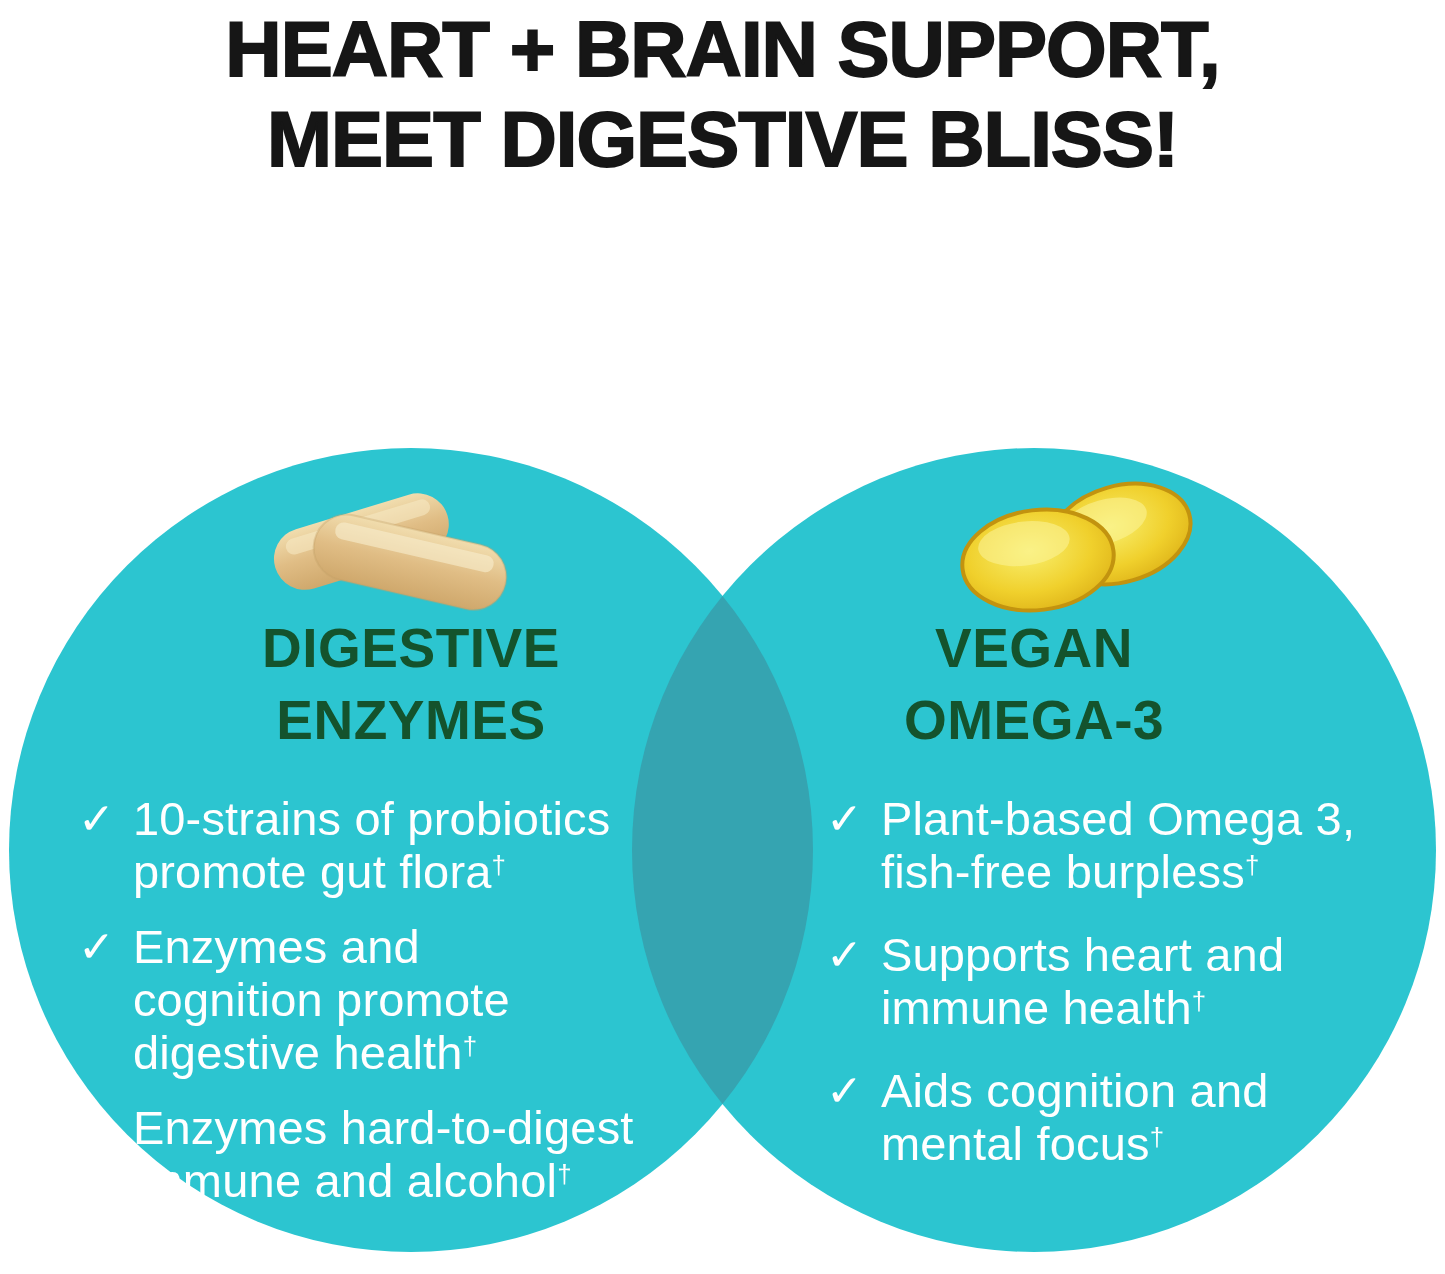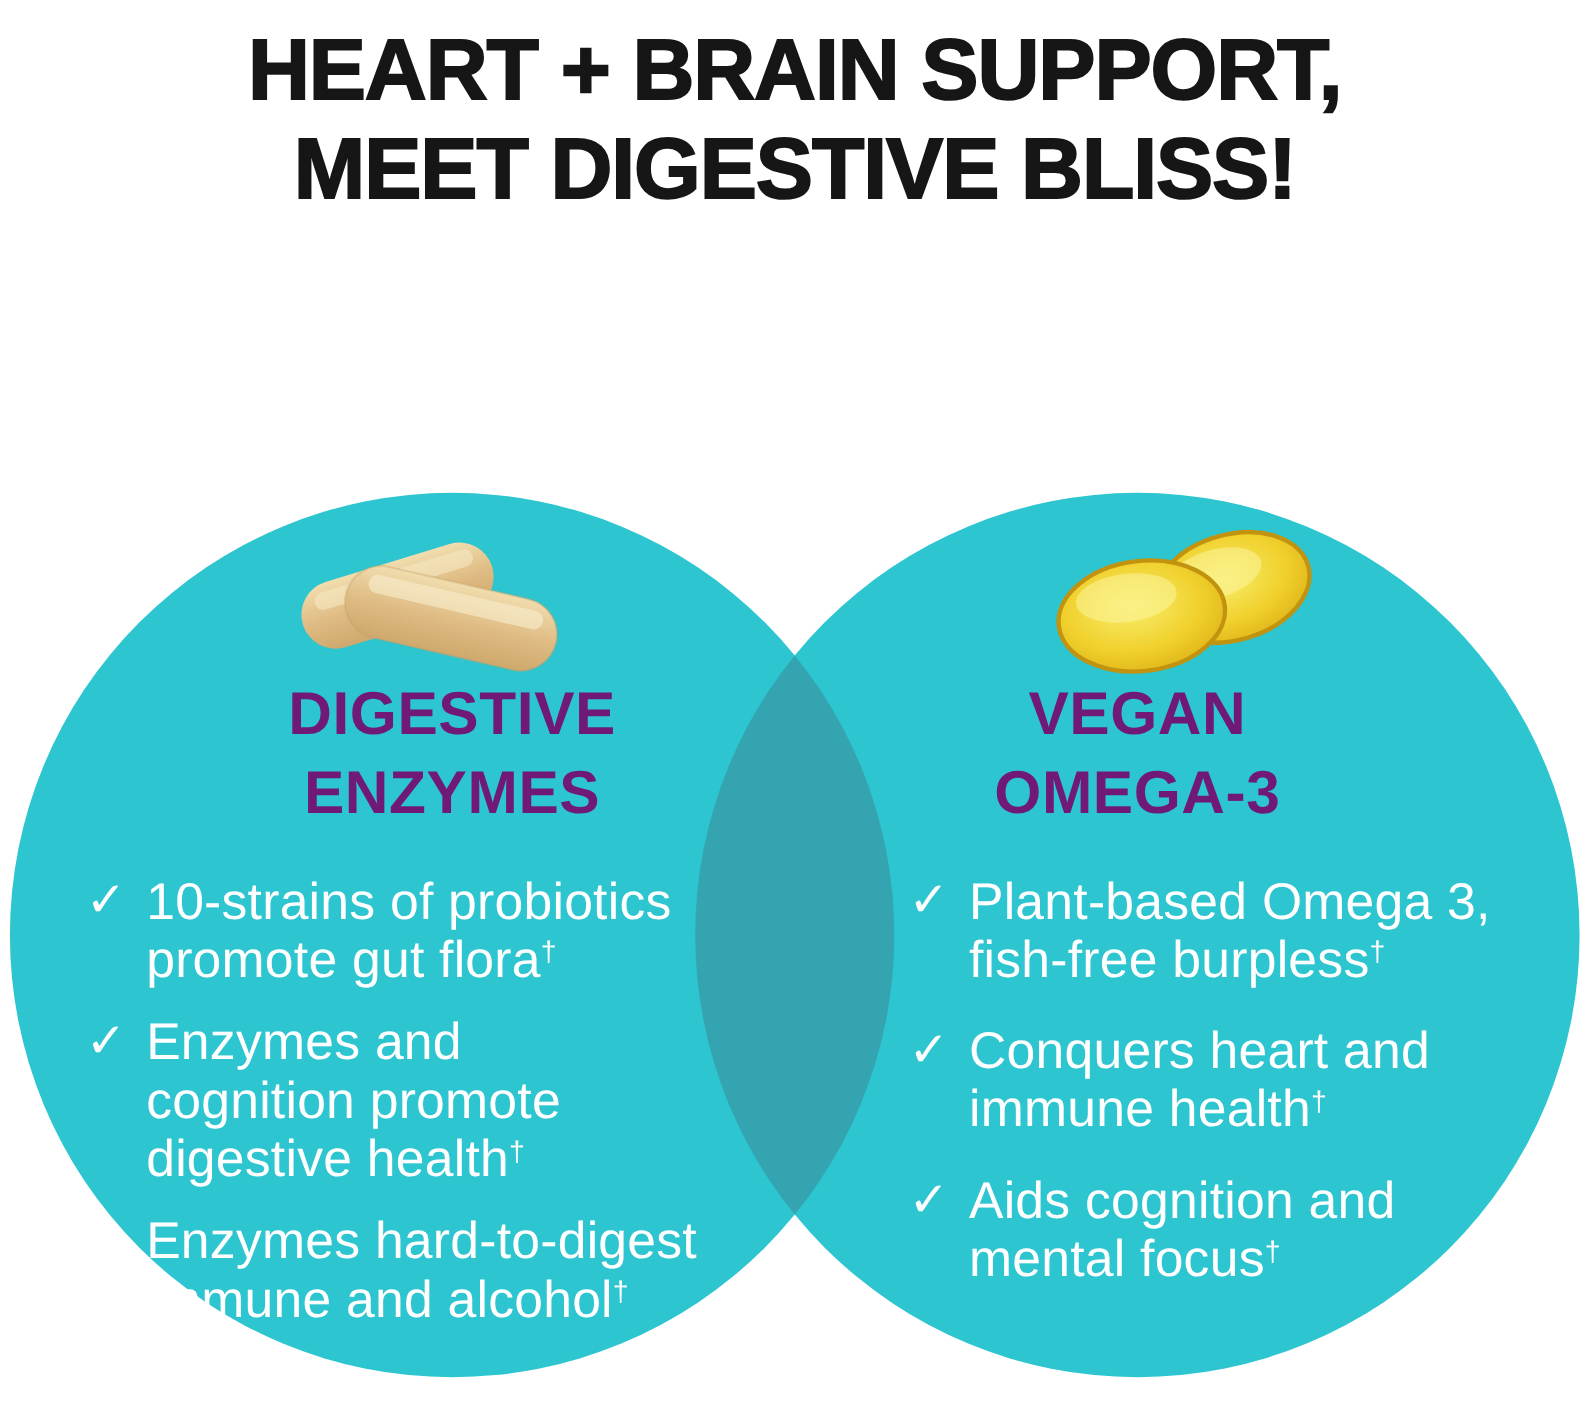--- a/index.html
+++ b/index.html
@@ -17,21 +17,20 @@
     position: absolute;
     left: 0; top: 0;
     width: 100%;
     padding-top: 4px;
     text-align: center;
     color: #161616;
     font-weight: 900;
     font-size: 78px;
     line-height: 90px;
     letter-spacing: -1px;
-    margin-top: 14px;
     -webkit-text-stroke: 1.8px #161616;
   }
 
   
   .venn {
     position: absolute;
     left: 0; top: 0;
     width: 1445px;
     height: 1274px;
     display: block;
@@ -49,21 +48,21 @@
     width: 252px; height: 145px;
   }
 
   
   .bubble-title {
     position: absolute;
     width: 700px;
     top: 612px;
     margin: 0;
     text-align: center;
-    color: #701a75;
+    color: #14532d;
     font-weight: bold;
     font-size: 55px;
     line-height: 72px;
     letter-spacing: 0.5px;
   }
   .bubble-title.left  { left: 61px; }
   .bubble-title.right { left: 684px; }
 
   
   .bullets {
@@ -198,21 +197,21 @@
     <div class="bullet">
       <span class="check">✓</span>
       <span class="bullet-text">
         <span class="bl"><span>Plant-based Omega 3,</span><sup></sup></span>
         <span class="bl"><span>fish-free burpless</span><sup>†</sup></span>
       </span>
     </div>
     <div class="bullet">
       <span class="check">✓</span>
       <span class="bullet-text">
-        <span class="bl"><span>Conquers heart and</span><sup></sup></span>
+        <span class="bl"><span>Supports heart and</span><sup></sup></span>
         <span class="bl"><span>immune health</span><sup>†</sup></span>
       </span>
     </div>
     <div class="bullet">
       <span class="check">✓</span>
       <span class="bullet-text">
         <span class="bl"><span>Aids cognition and</span><sup></sup></span>
         <span class="bl"><span>mental focus</span><sup>†</sup></span>
       </span>
     </div>

